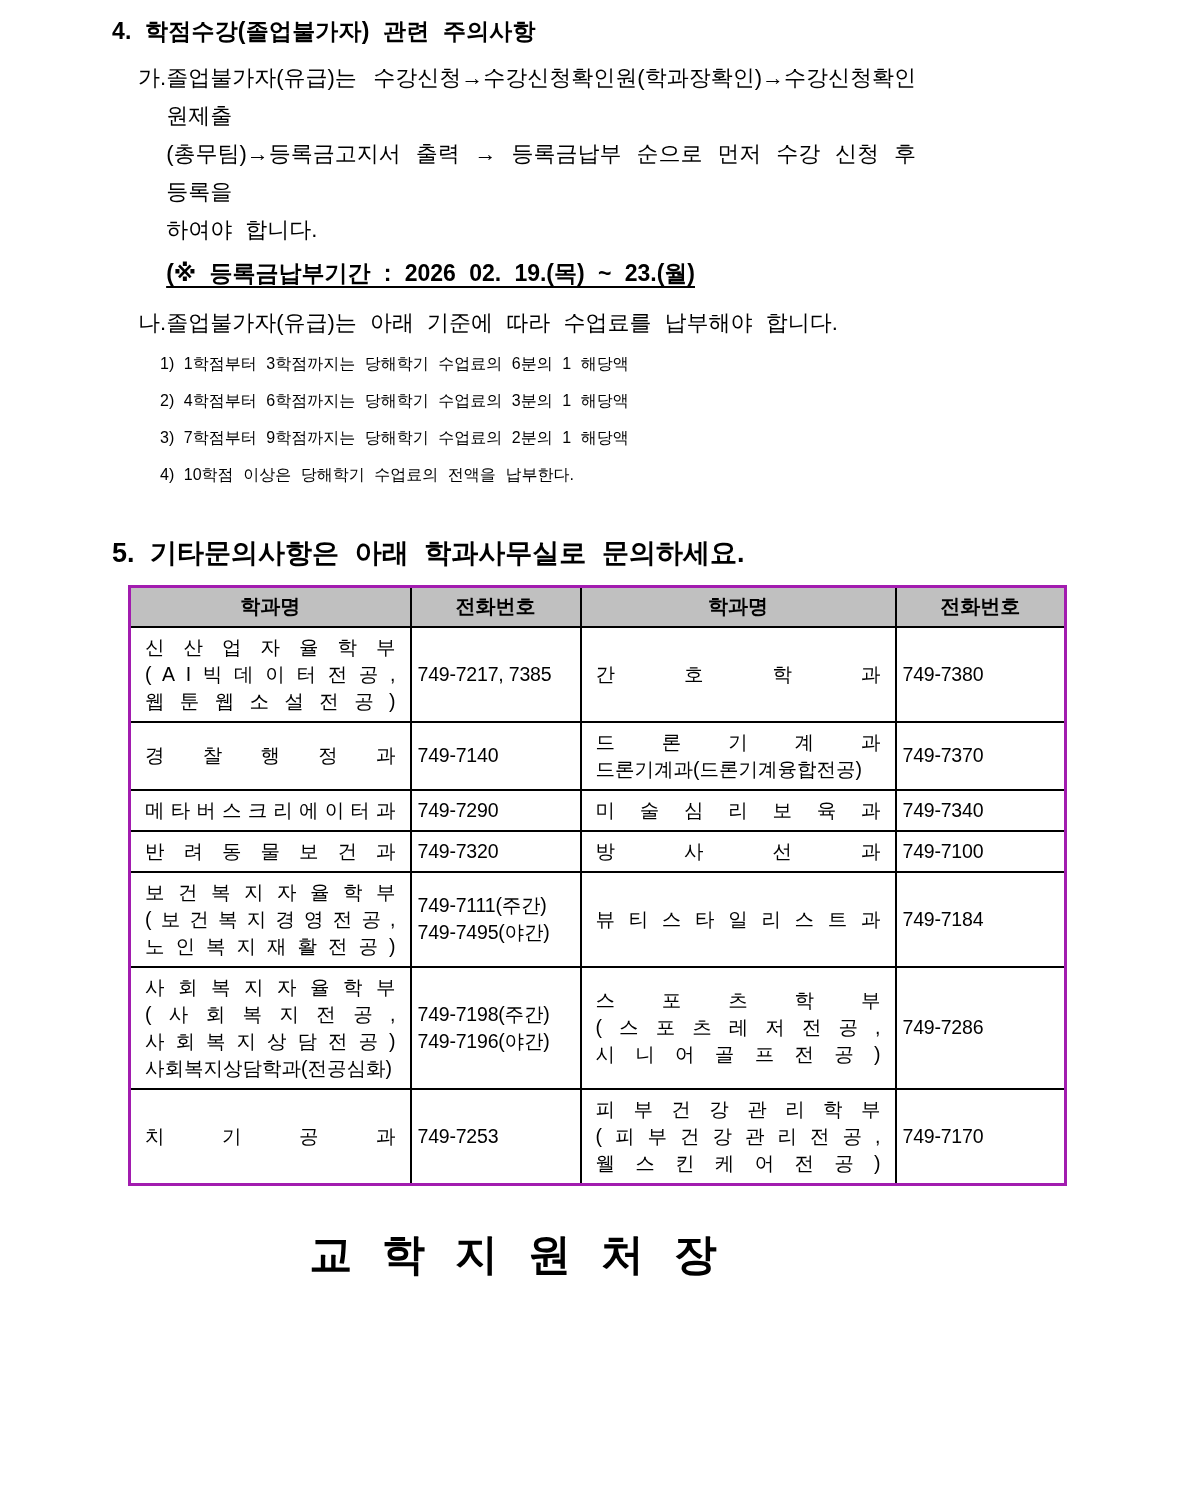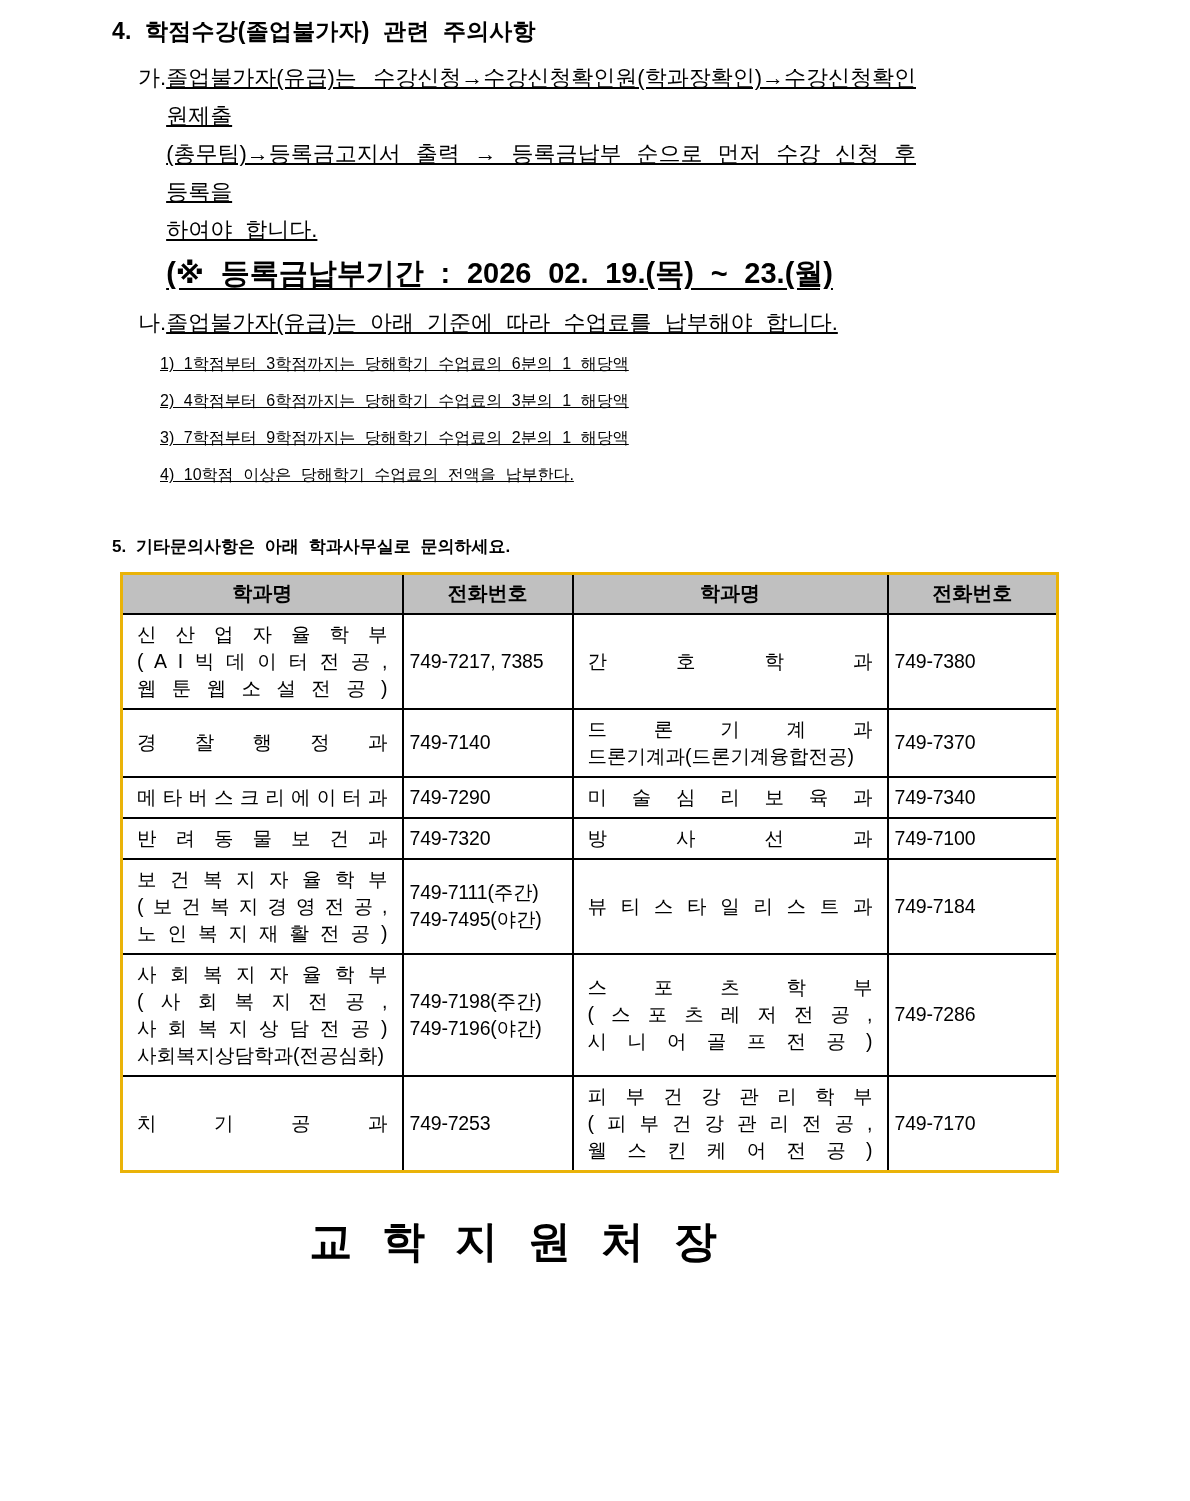--- a/index.html
+++ b/index.html
@@ -10,39 +10,39 @@
     color: #000;
     overflow: hidden;
   }
   .page { padding: 16px 96px 0 112px; width: 1012px; }
 
   
   .h-main { font-size: 23px; font-weight: bold; word-spacing: 0.30em; letter-spacing: 0.2px; }
   .item { display: flex; margin-top: 12px; }
   .item .lbl { flex: 0 0 44px; font-size: 22px; line-height: 38px; padding-left: 26px; }
   .item .txt { flex: 1; font-size: 22px; }
-  .ln { line-height: 38px; word-spacing: 0.32em; text-decoration: underline; }
+  .ln { line-height: 38px; word-spacing: 0.32em; }
   .ln.jfy { text-align: justify; text-align-last: justify; }
   .note {
-    margin-top: 5px; font-size: 29px; font-weight: bold;
+    margin-top: 5px; font-size: 23px; font-weight: bold;
     text-decoration: underline; text-underline-offset: 5px;
     word-spacing: 0.30em; line-height: 38px;
   }
   .subitems { margin-top: 3px; padding-left: 48px; }
   .subitems .ln { line-height: 37px; }
 
   
-  .h-sec5 { margin-top: 42px; font-size: 17px; font-weight: bold; word-spacing: 0.30em; }
+  .h-sec5 { margin-top: 42px; font-size: 27px; font-weight: bold; word-spacing: 0.30em; }
 
   
   table.contact {
-    margin: 14px 0 0 8px;
+    margin: 14px 0 0 16px;
     width: 936px;
     border-collapse: collapse;
-    border: 3px solid #eab308;
+    border: 3px solid #a21caf;
     table-layout: fixed;
   }
   table.contact th, table.contact td { border: 2px solid #000; vertical-align: middle; }
   table.contact th {
     background: #c0c0c0;
     font-size: 20px; font-weight: bold;
     height: 40px; text-align: center;
     border-bottom: 2.5px solid #000;
   }
   td.dept, td.tel { padding: 6px 0; }

